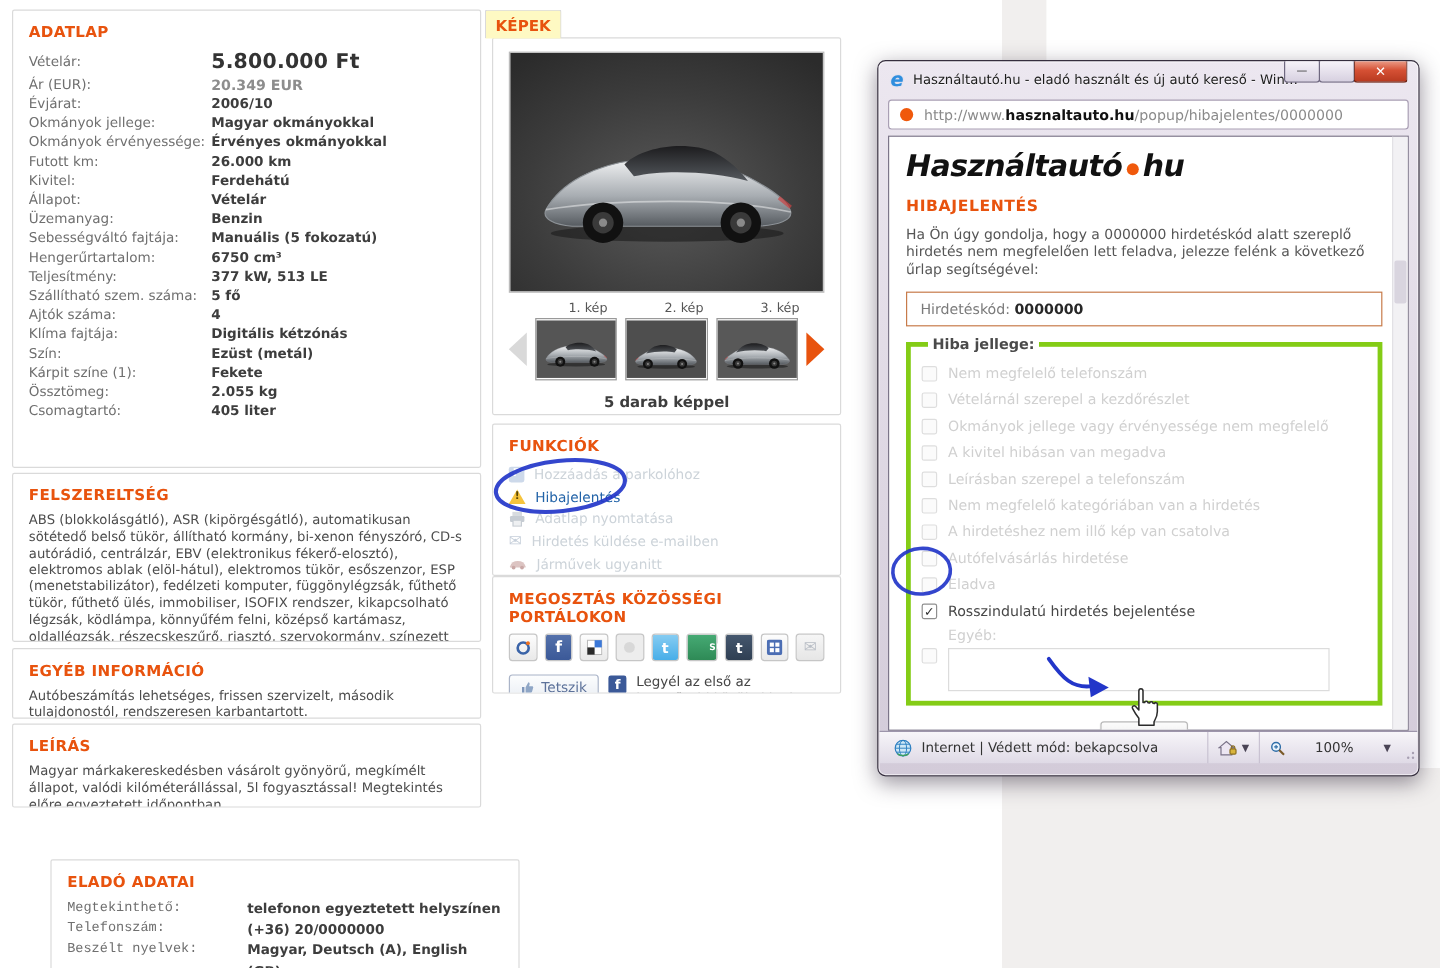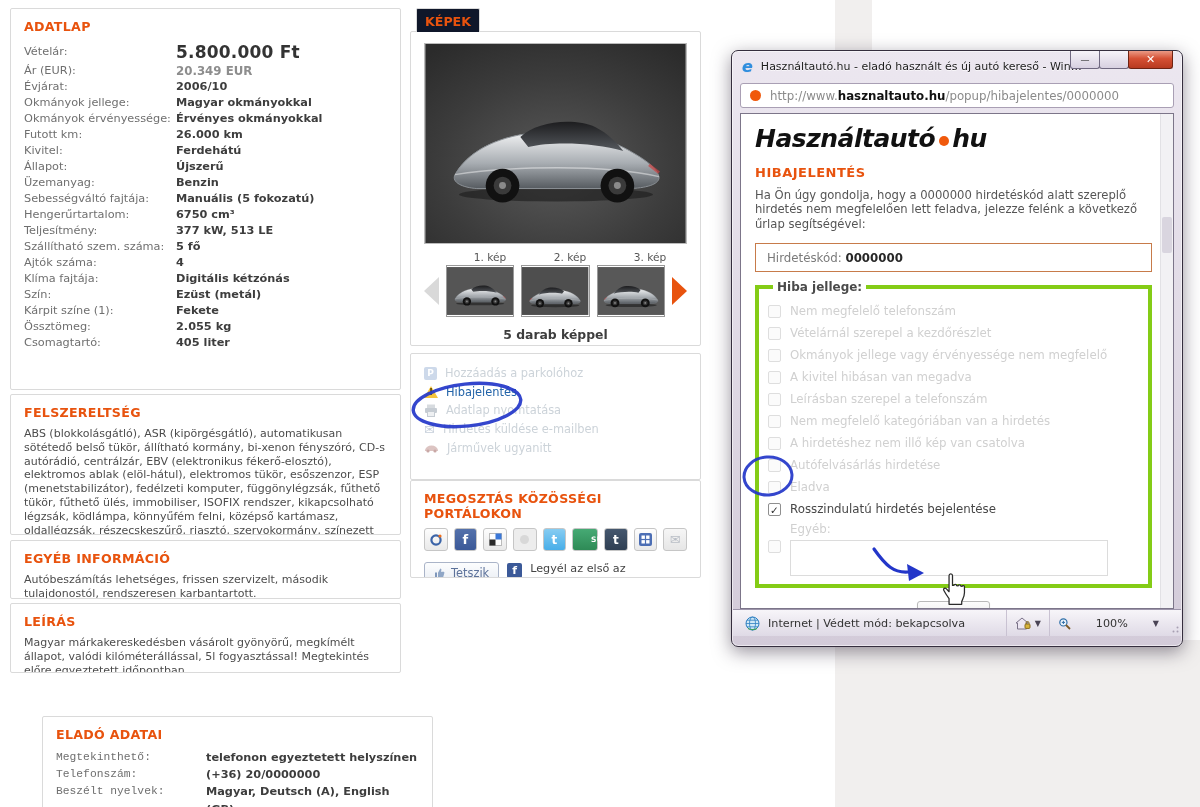--- a/index.html
+++ b/index.html
@@ -32,21 +32,21 @@
   .fels  { top:394px; height:141px; }
   .egyeb { top:540px; height:59px; }
   .leiras{ top:603px; height:70px; }
   .bodytext { font-size:11px; line-height:13.8px; color:#4c4c4c; }
 
   .elado { top:716px; height:114px;margin-left:32px; }
   .elado .r { line-height:17.2px; }
   .elado .l { width:150px;font-family:Liberation Mono, monospace; }
 
   
-  .kepek-tab { position:absolute; left:416px; top:8px; width:64px; height:24px; background:#0f172a;
+  .kepek-tab { position:absolute; left:404px; top:8px; width:64px; height:24px; background:#fef9c3;
     border:1px solid #dadada; border-bottom:none; z-index:2; text-align:center; padding-top:5px;
     font-size:12.6px; font-weight:bold; color:#e8530e; border-radius:2px 2px 0 0; }
   .kepekbox { top:31px; height:315px; padding:11px 13px; }
   .mainimg { display:block; margin:0 auto; border:1px solid #bbb; }
   .caps { display:flex; gap:8px; margin:7px 0 2px 30px; }
   .caps span { width:72px; text-align:center; font-size:10.6px; color:#555; }
   .thumbrow { display:flex; align-items:center; gap:7px; margin-top:2px; }
   .arrow { width:0; height:0; border-top:14px solid transparent; border-bottom:14px solid transparent; }
   .arrow-left  { border-right:15px solid #d9d9d9; }
   .arrow-right { border-left:15px solid #e8530e; }
@@ -207,21 +207,21 @@
       <div class="r">
           <span class="l">Futott km:</span>
           <span class="v">26.000 km</span>
         </div>
       <div class="r">
           <span class="l">Kivitel:</span>
           <span class="v">Ferdehátú</span>
         </div>
       <div class="r">
           <span class="l">Állapot:</span>
-          <span class="v">Újszerű</span>
+          <span class="v">Vételár</span>
         </div>
       <div class="r">
           <span class="l">Üzemanyag:</span>
           <span class="v">Benzin</span>
         </div>
       <div class="r">
           <span class="l">Sebességváltó fajtája:</span>
           <span class="v">Manuális (5 fokozatú)</span>
         </div>
       <div class="r">
@@ -327,20 +327,21 @@
           <g transform="translate(72,0) scale(-1,1)">
             <use href="#car" x="2" y="12" width="68" height="34"></use>
           </g>
         </svg>
       <span class="arrow arrow-right"></span>
     </div>
     <div class="count">5 darab képpel</div>
   </section>
 
   <section class="box midcol funkciok">
+    <h2>FUNKCIÓK</h2>
     <div class="fitem">
       <span class="p-ico">P</span>
       <span>Hozzáadás a parkolóhoz</span>
     </div>
     <div class="fitem active">
       <span class="warn"></span>
       <span>Hibajelentés</span>
     </div>
     <div class="fitem">
       <svg width="14" height="13" viewBox="0 0 14 13">

